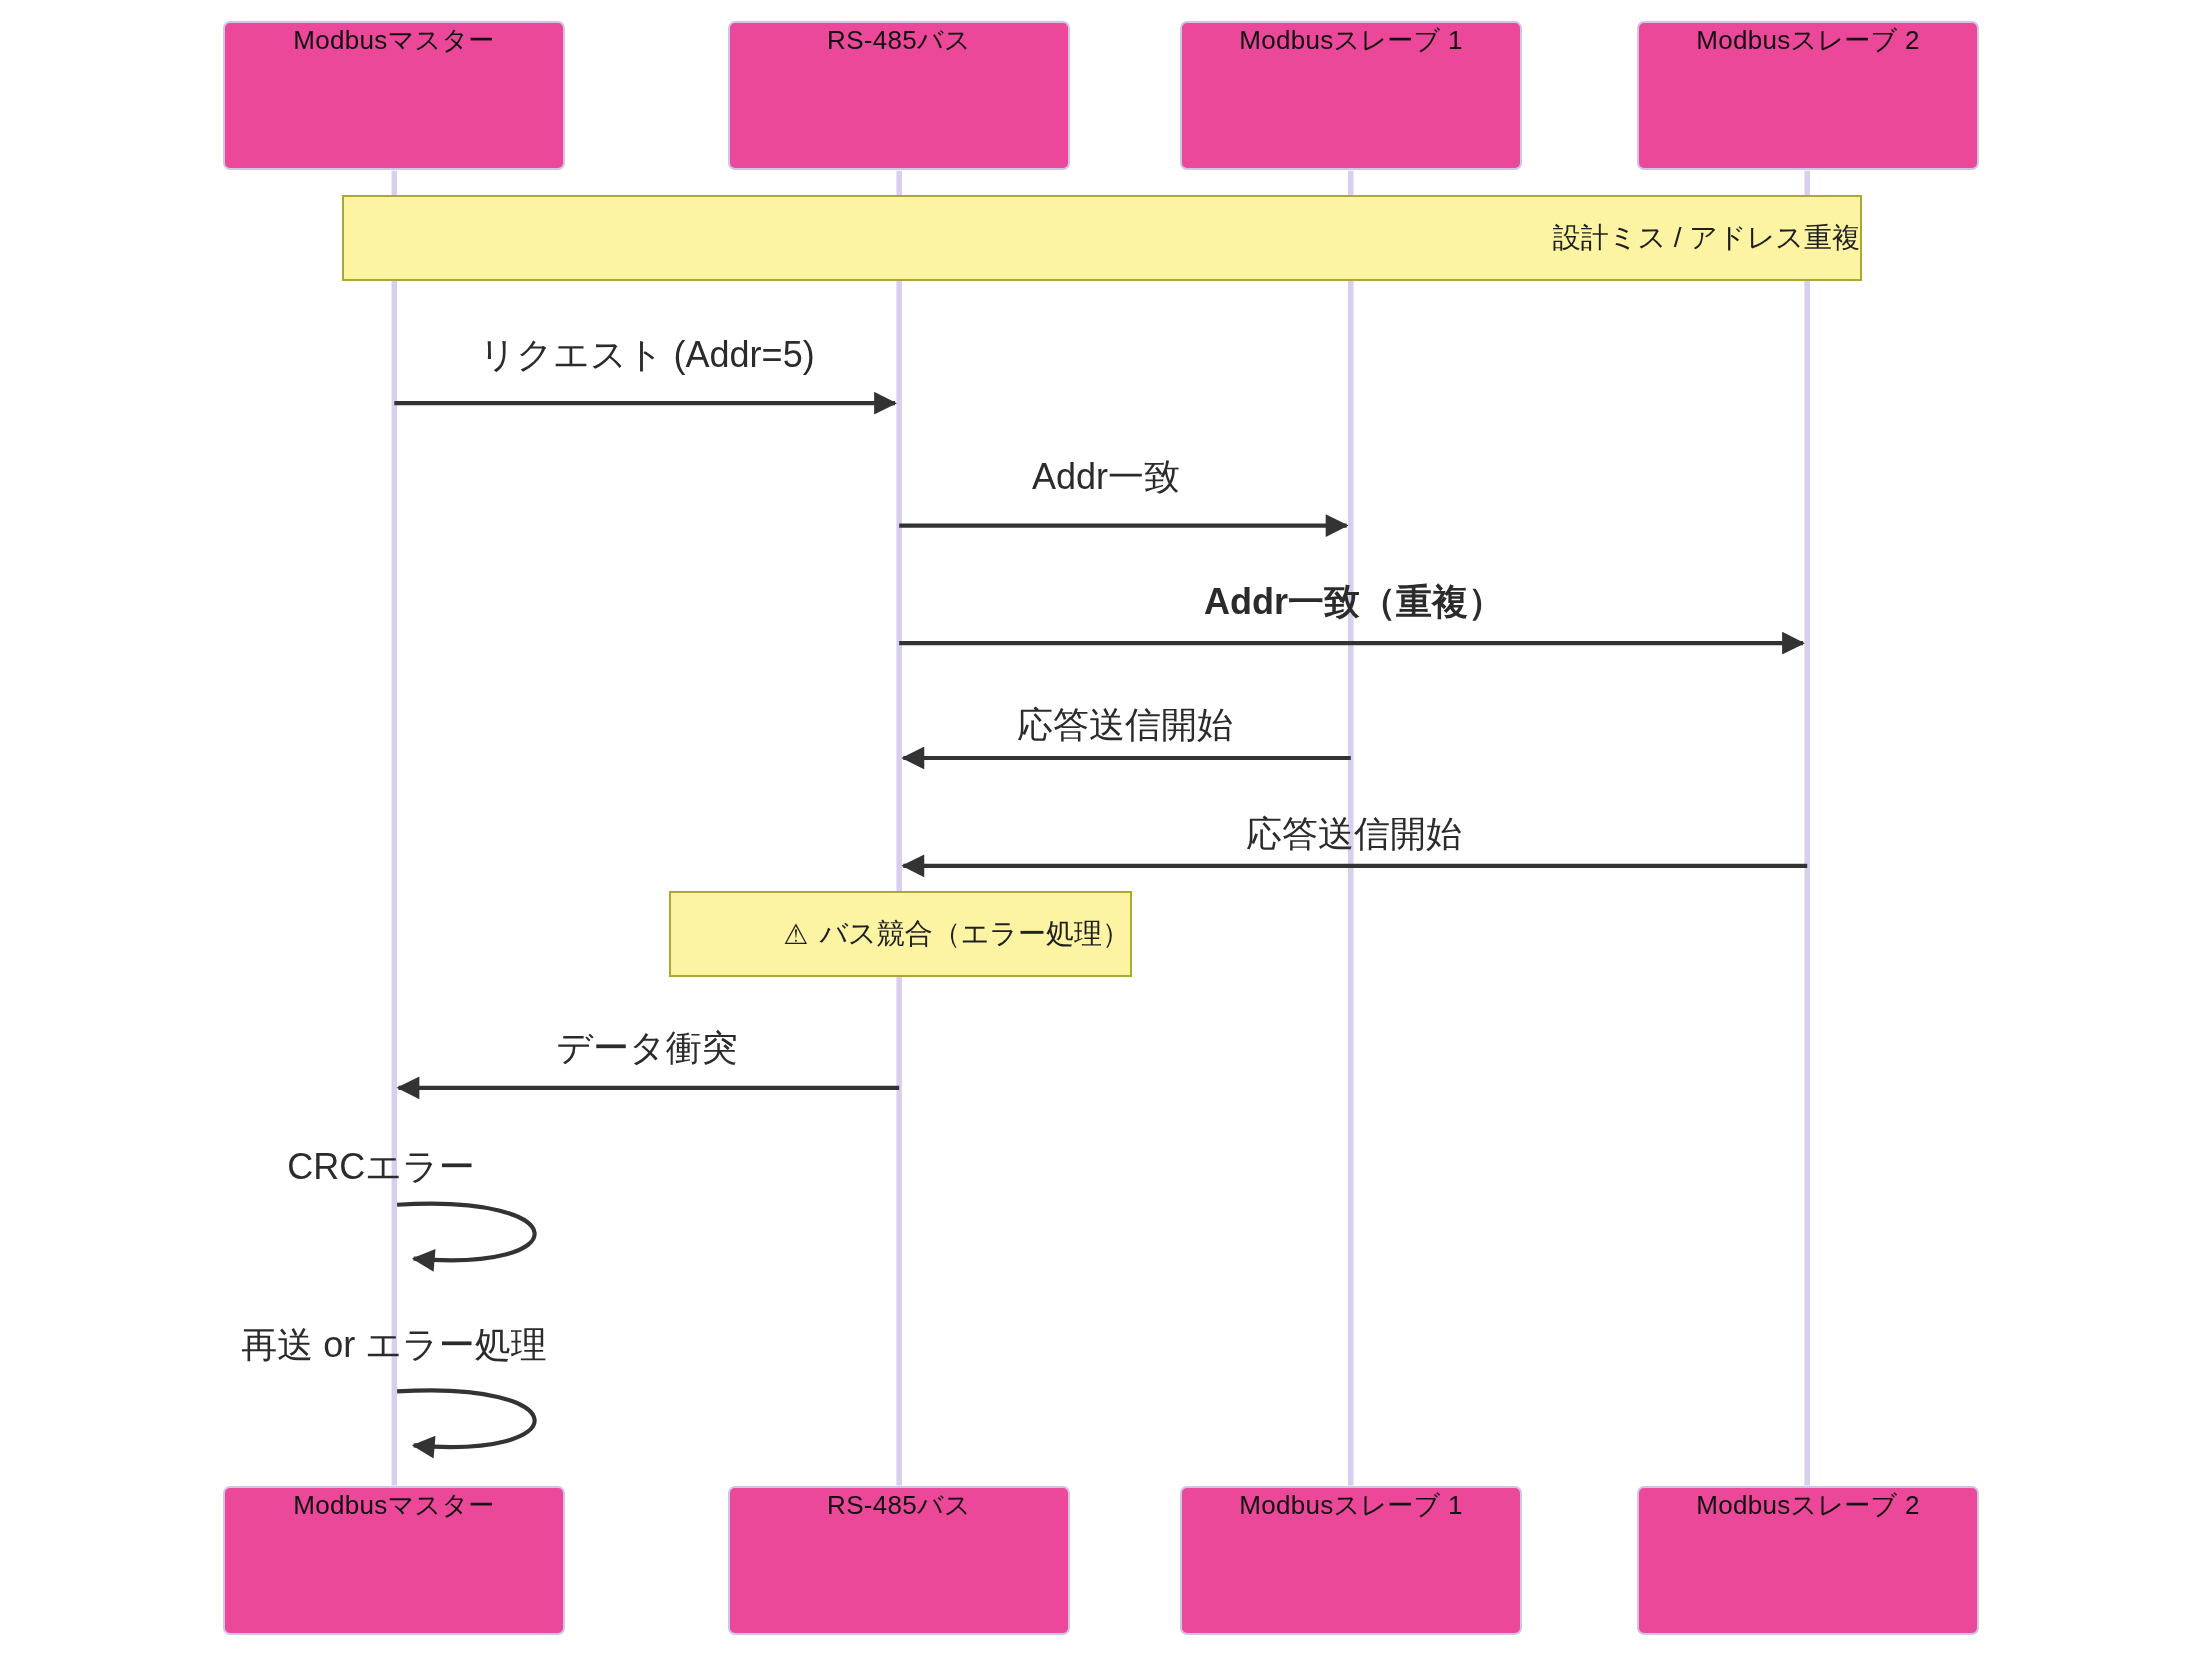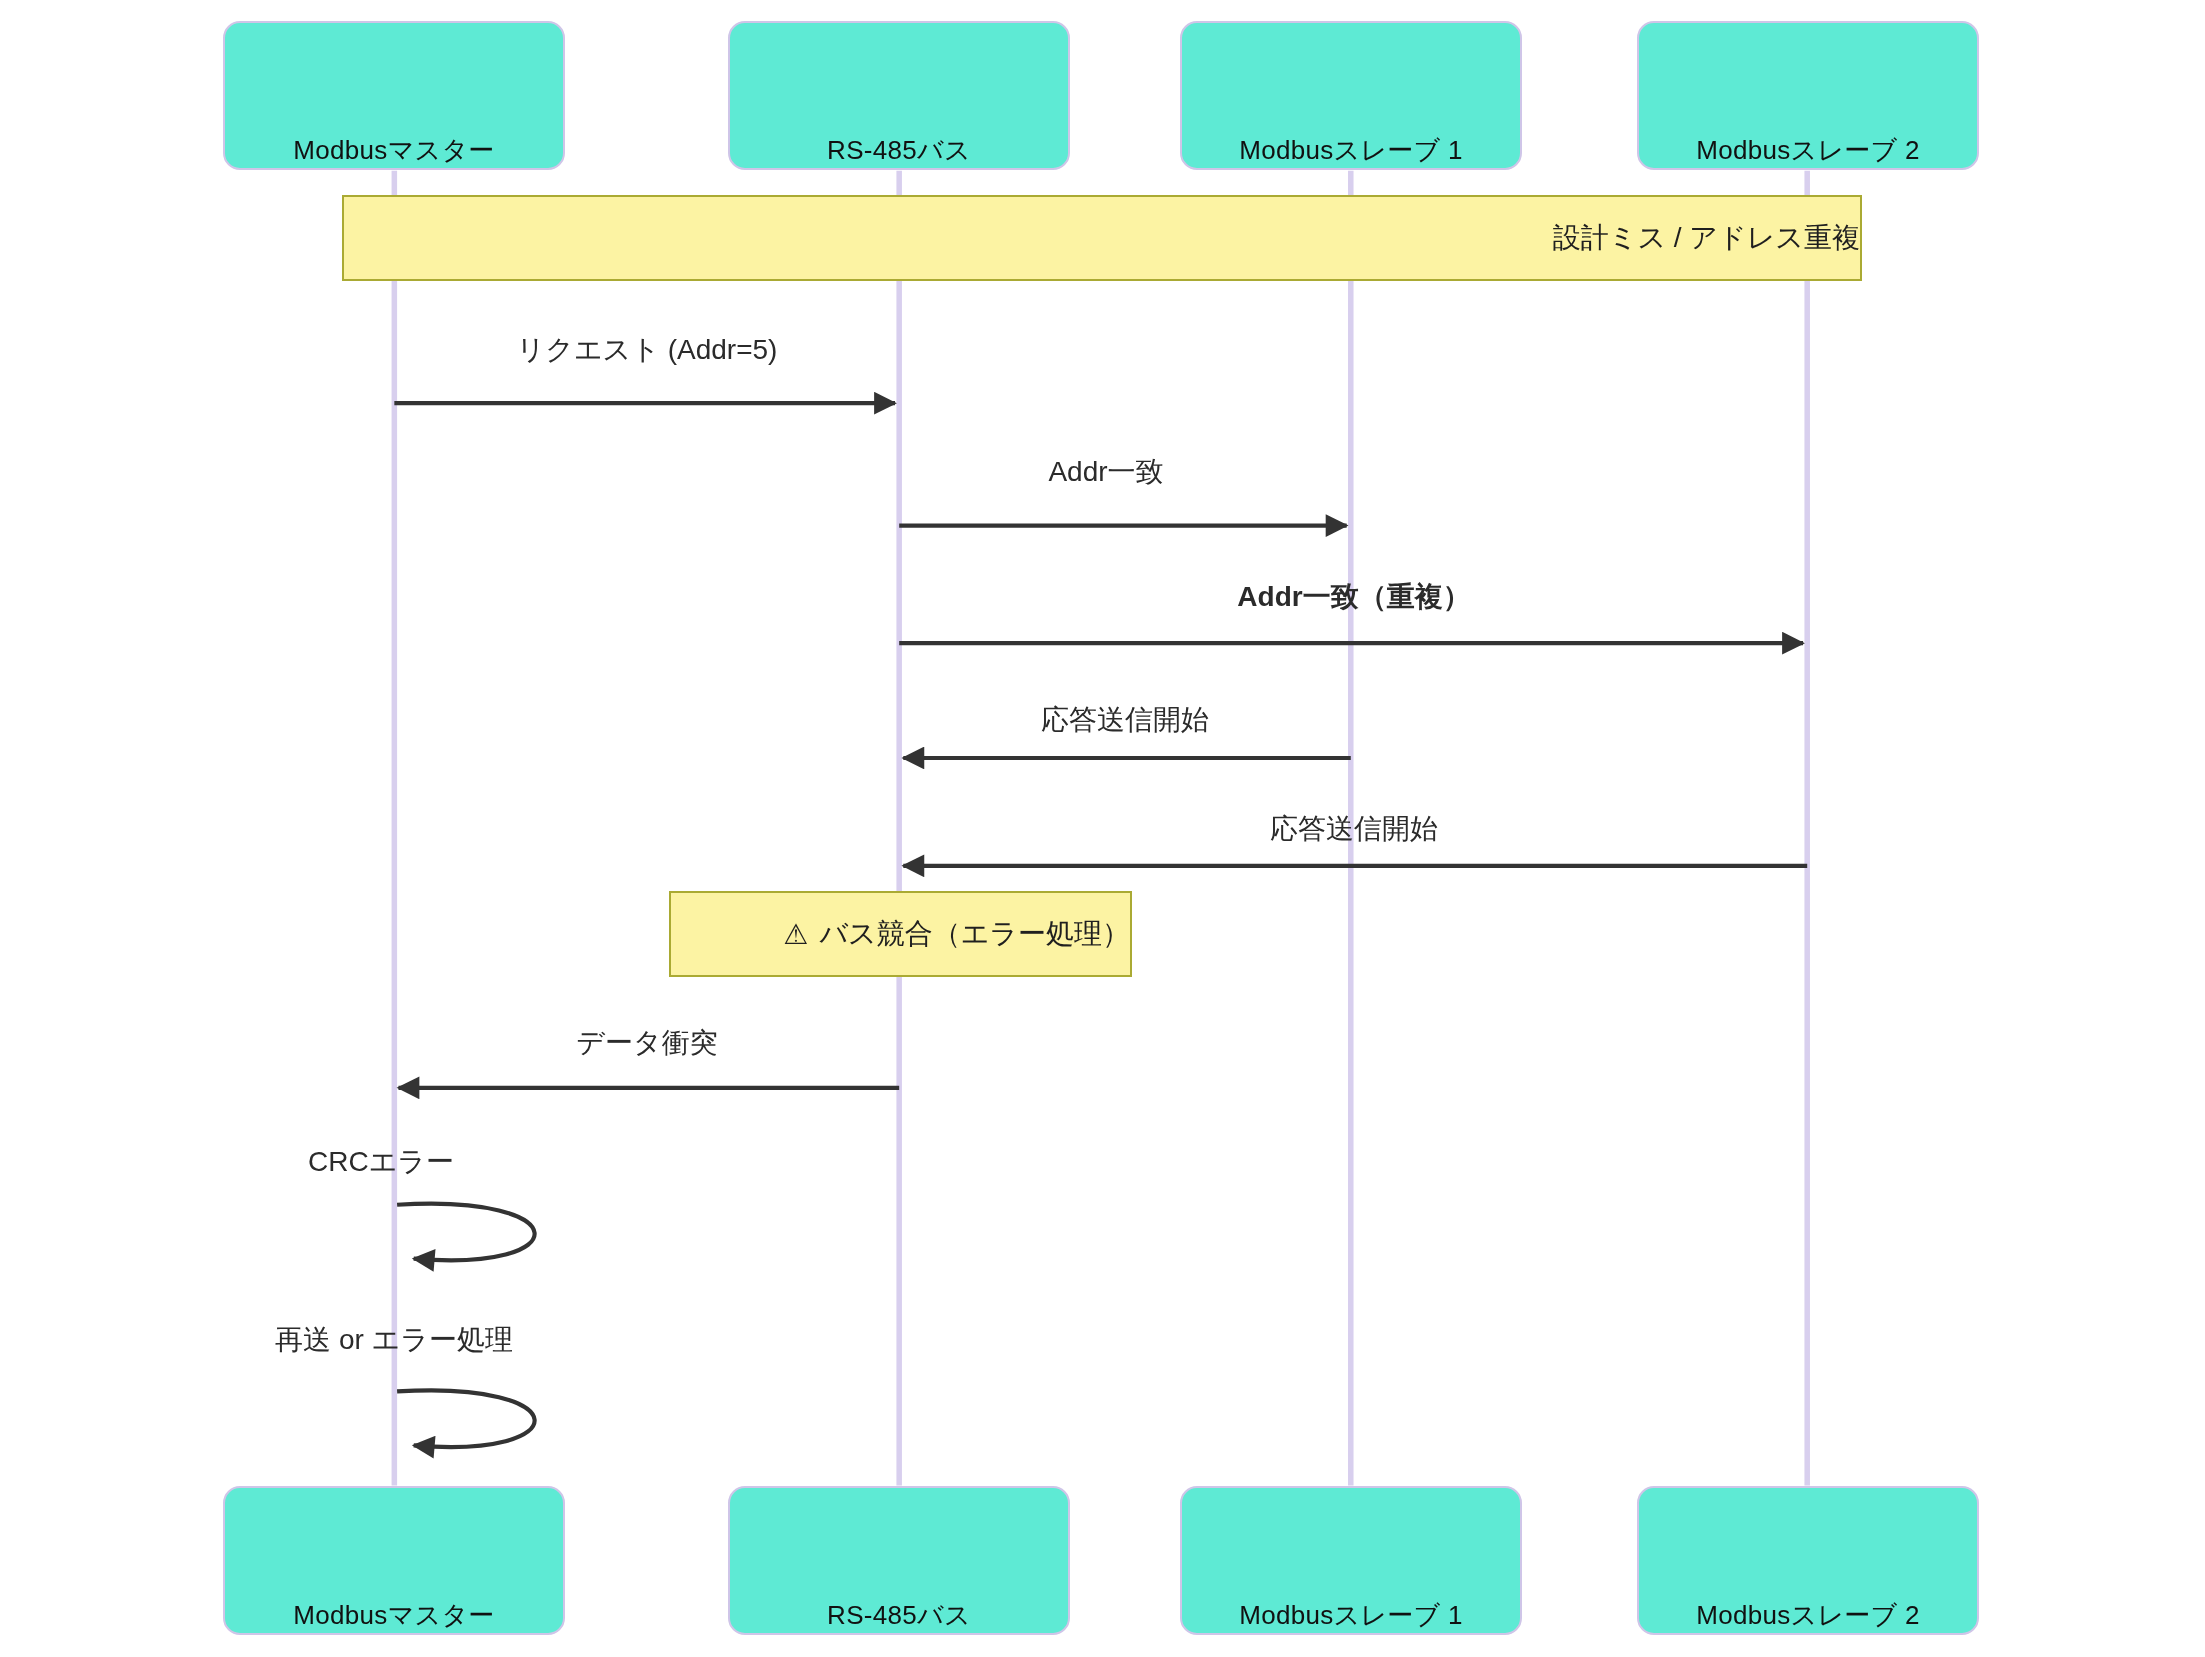--- a/index.html
+++ b/index.html
@@ -6,41 +6,41 @@
   #stage{
     position:relative;
     width:2205px;height:1657px;
     background:#ffffff;
     font-family:"Liberation Sans","DejaVu Sans",sans-serif;
     overflow:hidden;
   }
   .actor-box{
     position:absolute;
     width:342px;height:149px;
-    background:#5eead4;
+    background:#ec4899;
     border:2.8px solid #cfc5e8;
-    border-radius:17px;
+    border-radius:7px;
     box-sizing:border-box;
-    display:flex;align-items:flex-end;justify-content:center;
+    display:flex;align-items:flex-start;justify-content:center;
     font-size:26px;color:#111111;
     letter-spacing:0.3px;
   }
   .note{
     position:absolute;
     background:#fcf3a3;
     border:2.8px solid #aaaa33;
     box-sizing:border-box;
     display:flex;align-items:center;justify-content:flex-end;
     font-size:28px;color:#1f1f1f;
   }
   .msg-label{
     position:absolute;
     transform:translateX(-50%);
     white-space:nowrap;
-    font-size:28px;color:#2b2b2b;
+    font-size:36px;color:#2b2b2b;
   }
   .warn-icon{margin-right:11px;}
   svg{position:absolute;left:0;top:0;}
 </style>
 </head>
 <body>
 
 <div id="stage">
 
   <svg width="2205" height="1657" viewBox="0 0 3188 2396">

